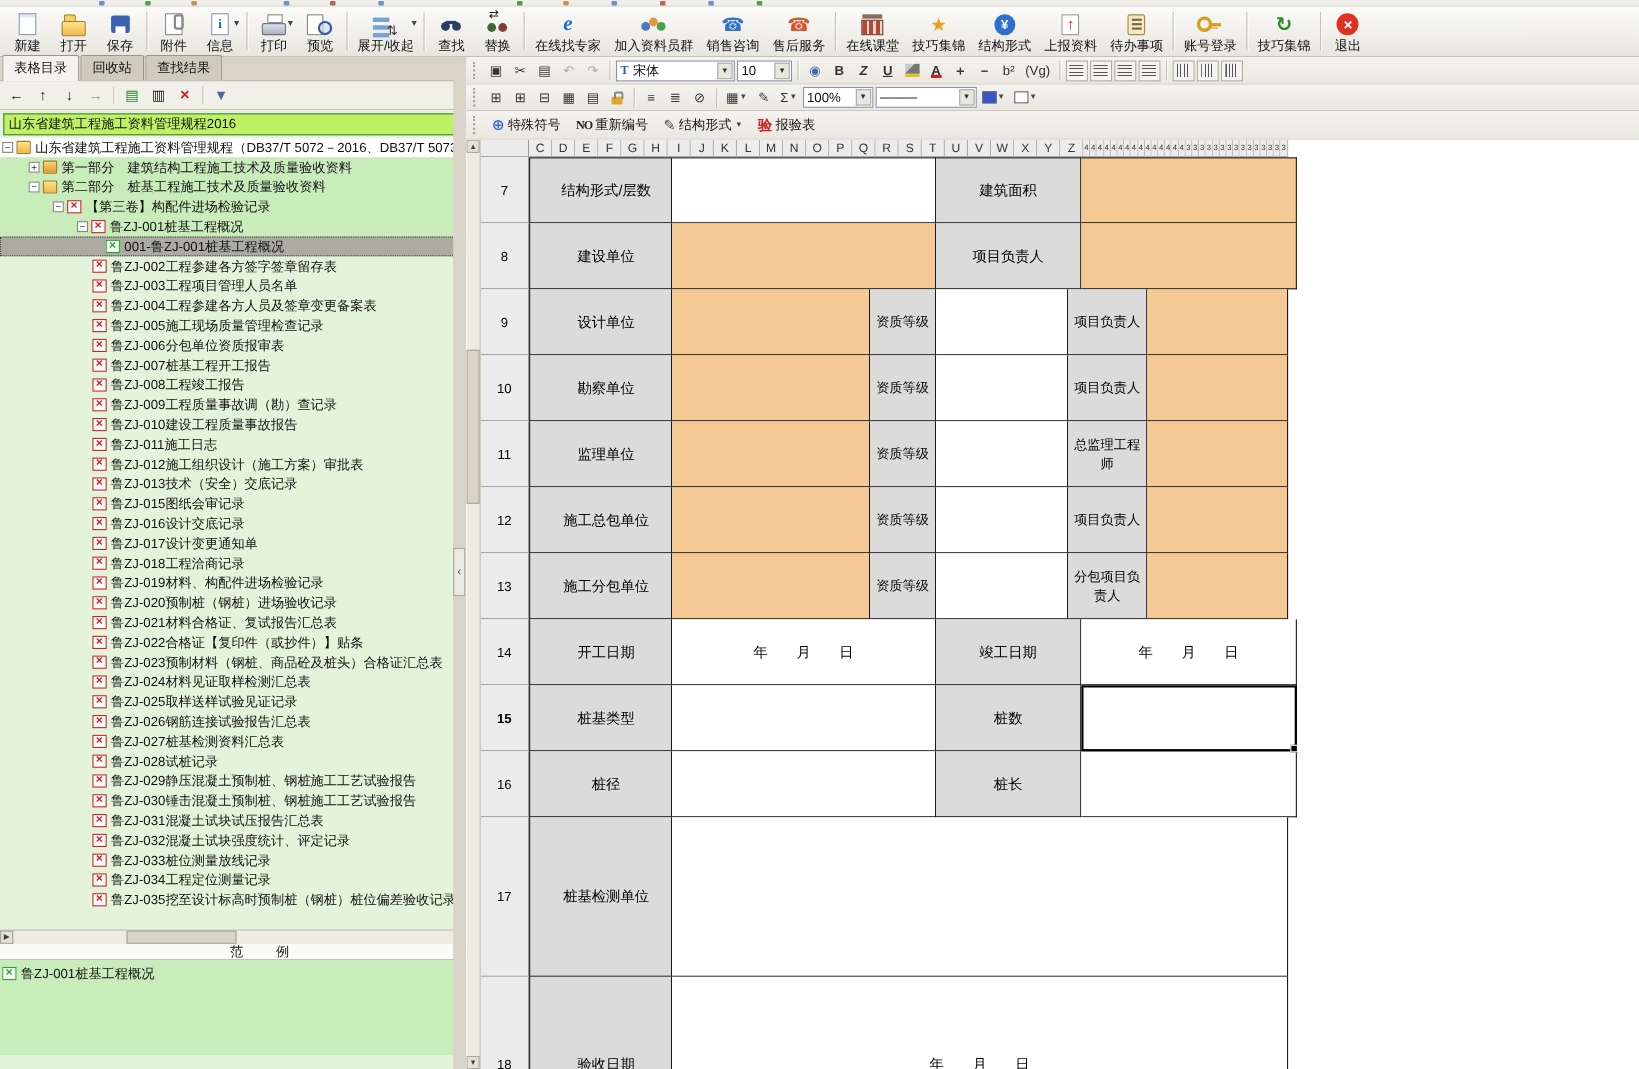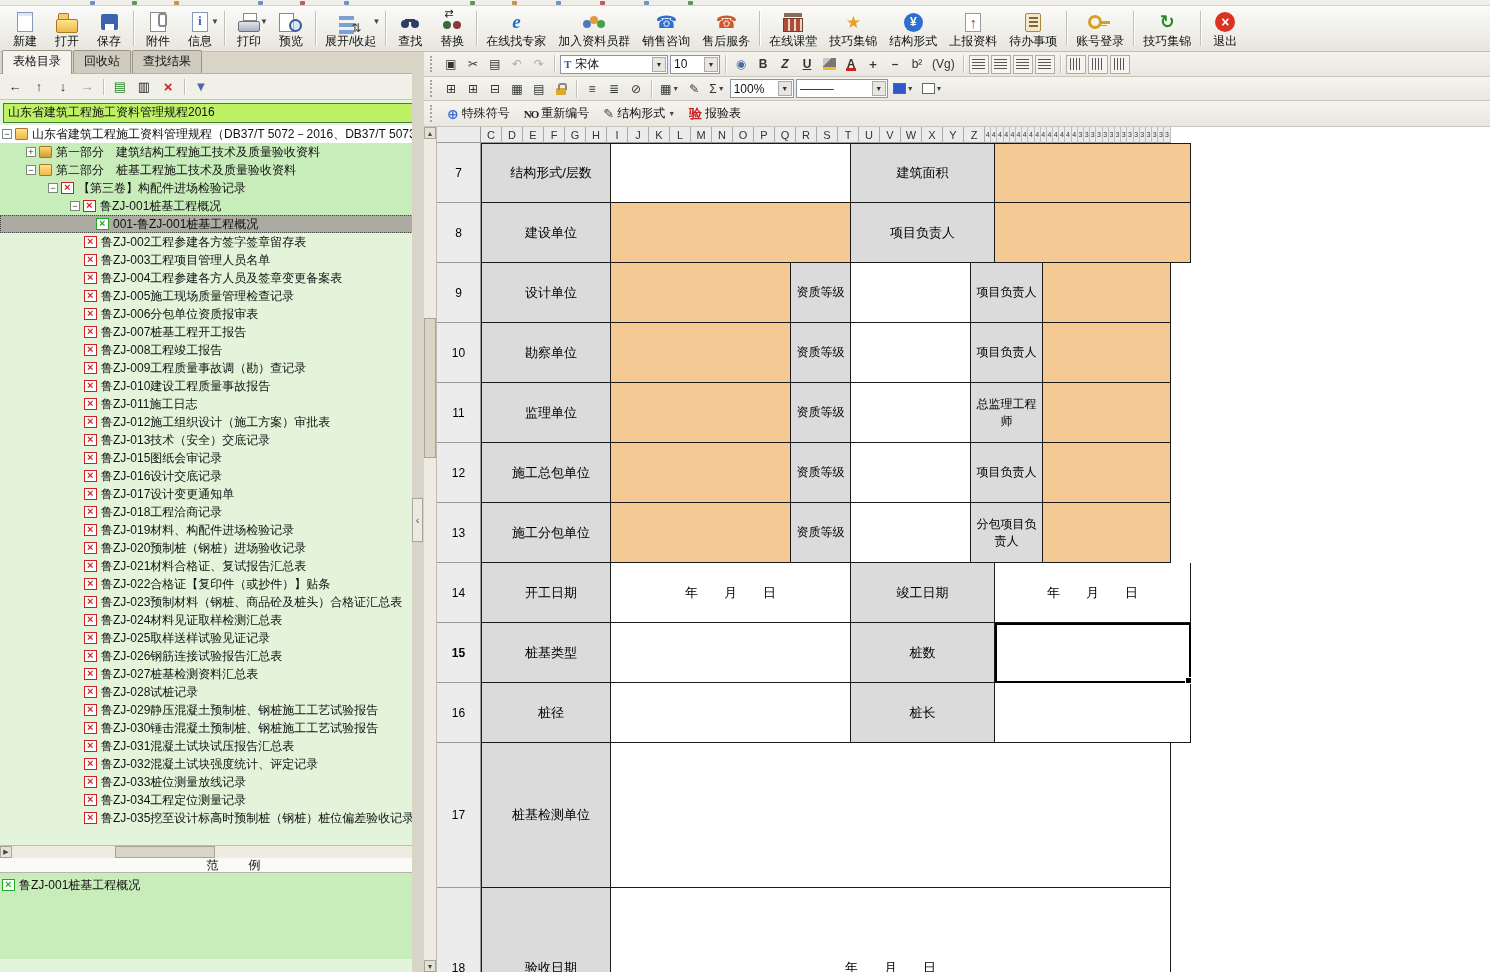--- a/index.html
+++ b/index.html
@@ -55,21 +55,21 @@
   .i-up::before{content:'';position:absolute;width:14px;height:17px;background:#fff;border:1px solid #999;}
   .i-up .mi-glyph{position:relative;color:#D03020;font-weight:bold;font-size:15px;}
   .i-todo::before{content:'';width:14px;height:17px;background:#F5E8C8;border:1px solid #A8883A;border-radius:2px;}
   .i-todo::after{content:'';position:absolute;top:7px;left:9px;width:9px;height:2px;background:#7A6A3A;box-shadow:0 4px 0 #7A6A3A,0 8px 0 #7A6A3A;}
   .i-key::before{content:'';width:8px;height:8px;border:3px solid #D8A020;border-radius:50%;margin-right:11px;}
   .i-key::after{content:'';position:absolute;right:3px;top:11px;width:10px;height:3px;background:#D8A020;box-shadow:-2px 3px 0 -1px #D8A020;}
   .i-upd .mi-glyph{color:#2A8A2A;font-size:18px;font-weight:bold;}
   .i-exit .mi-glyph{width:20px;height:20px;border-radius:50%;background:#DD3222;color:#fff;font-size:14px;font-weight:bold;}
 
   
-  .leftpanel{position:absolute;left:0;top:52px;width:475px;bottom:0;background:#E3F4DA;border-right:6px solid #be185d;}
+  .leftpanel{position:absolute;left:0;top:52px;width:475px;bottom:0;background:#E3F4DA;border-right:1px solid #be185d;}
   .ltabs{height:22px;background:#D8D4C8;display:flex;align-items:flex-end;padding:2px 2px 0;gap:1px;border-bottom:1px solid #b8b4a8;}
   .tab{padding:2px 10px 3px;border:1px solid #9a968a;border-bottom:none;background:#CFCBBE;font-size:12px;cursor:default;border-radius:2px 2px 0 0;}
   .tab.active{background:#F4F2EC;position:relative;top:1px;padding-bottom:4px;}
   .treebar{height:26px;background:#F0EFE8;border-bottom:1px solid #c8c5ba;display:flex;align-items:center;padding:0 4px;gap:2px;}
   .ttb{width:22px;height:20px;border:1px solid transparent;background:none;display:flex;align-items:center;justify-content:center;font-size:13px;cursor:default;font-family:inherit;}
   .ttb-sep{width:1px;height:16px;background:#c2bfb4;margin:0 3px;box-shadow:1px 0 0 #fff;}
   .c-dark{color:#222;font-weight:bold;} .c-gray{color:#999;} .c-red{color:#C22;font-weight:bold;font-size:15px;}
   .c-green{color:#2A8A2A;} .c-blue{color:#4A6AAA;}
   .comborow{height:25px;display:flex;align-items:center;padding:2px 3px;background:#E3F4DA;}
   .gcombo{flex:1;height:20px;background:#bef264;border:1px solid #4A7A42;display:flex;align-items:center;padding-left:4px;font-size:12px;cursor:default;}
@@ -149,21 +149,21 @@
   .ch{width:21px;background:#ECECEC;border-right:1px solid #ABABAB;border-bottom:1px solid #9A9A9A;font-size:11px;color:#333;display:flex;align-items:center;justify-content:center;}
   .chn{width:6.2px;background:#ECECEC;border-right:1px solid #BDBDBD;border-bottom:1px solid #9A9A9A;font-size:7px;color:#333;display:flex;align-items:center;justify-content:center;overflow:hidden;}
   .sr{display:flex;flex:none;}
   .h60{height:60px;} .h145{height:145px;} .h160{height:160px;}
   .rh{width:44px;background:#ECECEC;border-right:1px solid #9A9A9A;border-bottom:1px solid #9A9A9A;display:flex;align-items:center;justify-content:center;font-size:12px;color:#000;flex:none;}
   .num-bold{font-weight:bold;}
   .sc{border-right:1px solid #1A1A1A;border-bottom:1px solid #1A1A1A;display:flex;align-items:center;justify-content:center;text-align:center;font-size:13px;line-height:1.35;padding:2px;flex:none;color:#000;}
   .bl{border-left:1px solid #1A1A1A;}
   .first .sc{border-top:1px solid #1A1A1A;}
   .gray{background:#DBDBDB;} .orange{background:#F5C993;} .white{background:#FFFFFF;}
-  .w-label{width:130px;padding-left:12px;} .w-main{width:240px;} .w-mid{width:144px;} .w-right{width:196px;}
+  .w-label{width:130px;padding-left:12px;} .w-main{width:240px;} .w-mid{width:132px;} .w-right{width:196px;}
   .w-or{width:180px;} .w-q{width:60px;font-size:12px;} .w-wh{width:120px;} .w-pl{width:72px;font-size:12px;} .w-or2{width:128px;} .w-wide{width:560px;}
   .sel{outline:2px solid #000;outline-offset:-2px;position:relative;}
   .sel::after{content:'';position:absolute;right:-2px;bottom:-2px;width:5px;height:5px;background:#000;border:1px solid #fff;}
 </style>
 </head>
 <body>
 
 <div class="app">
 
   <div class="topcrop">

